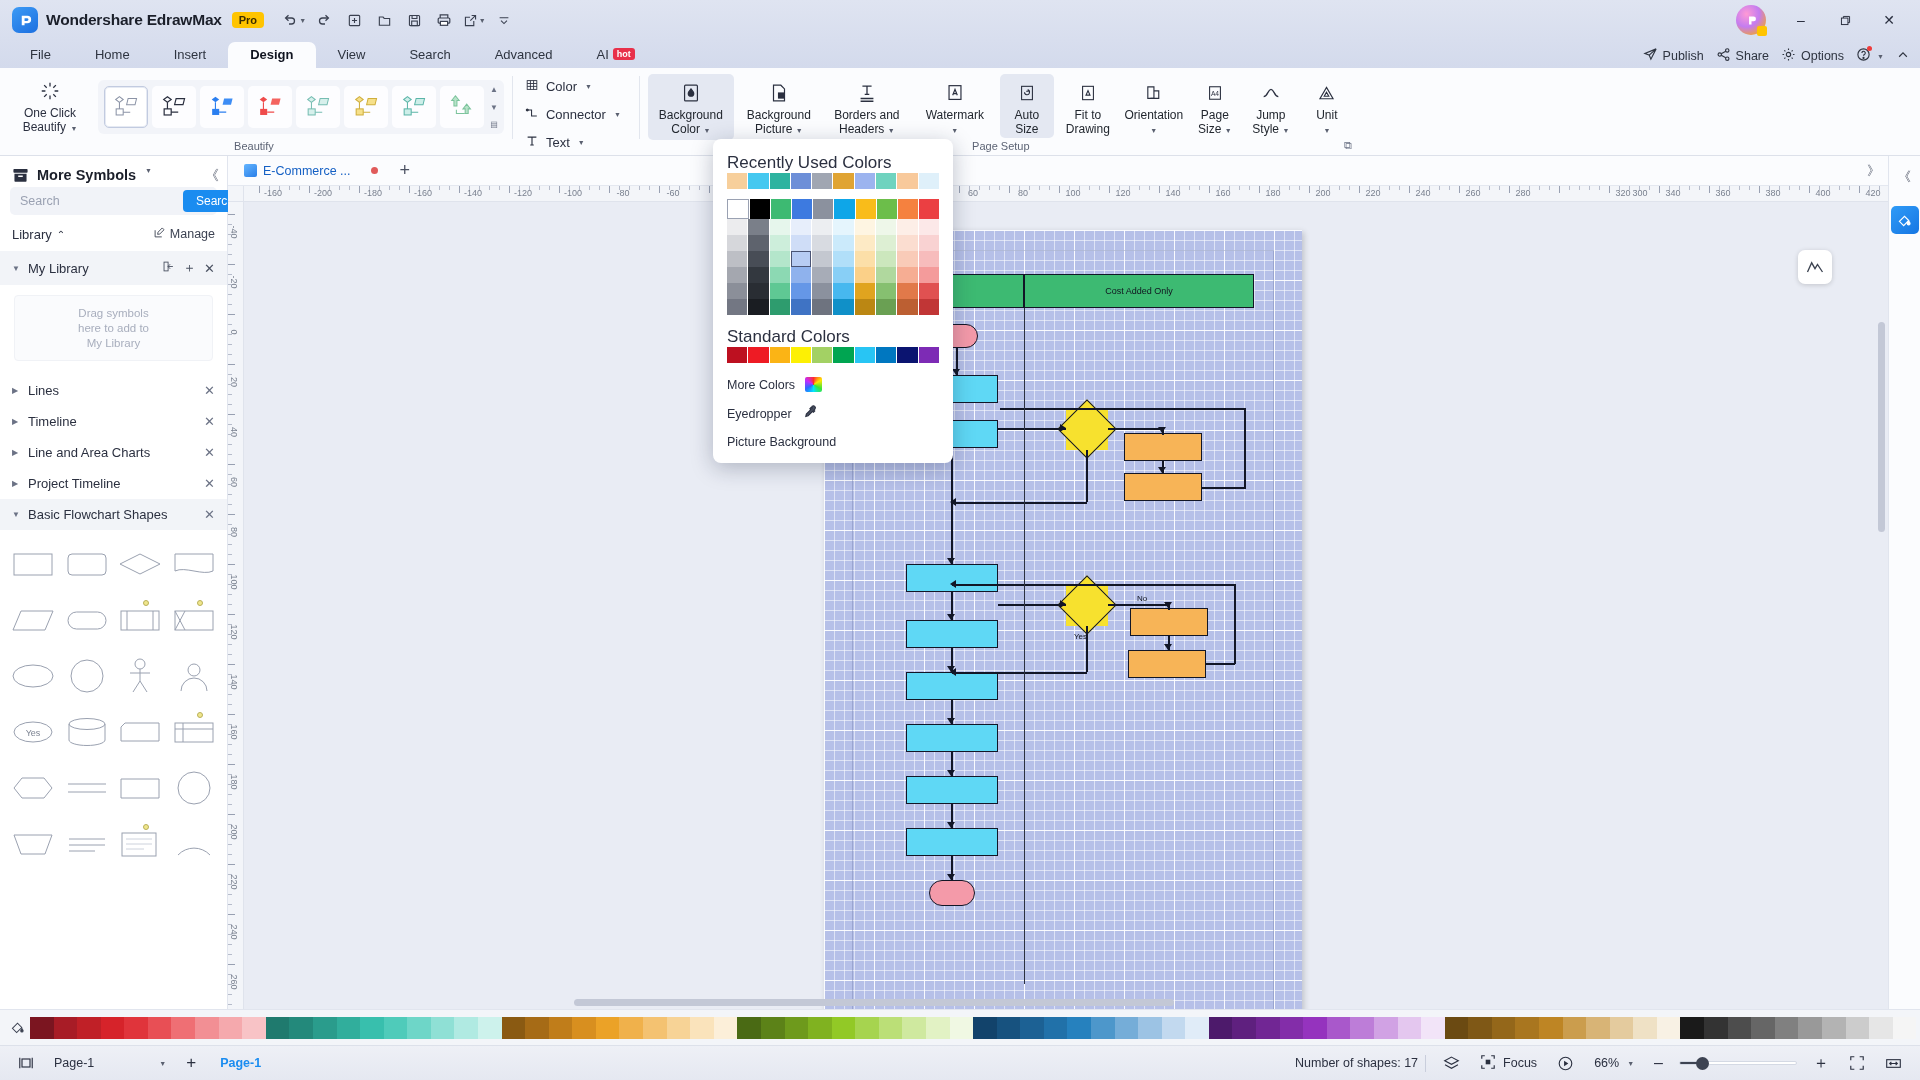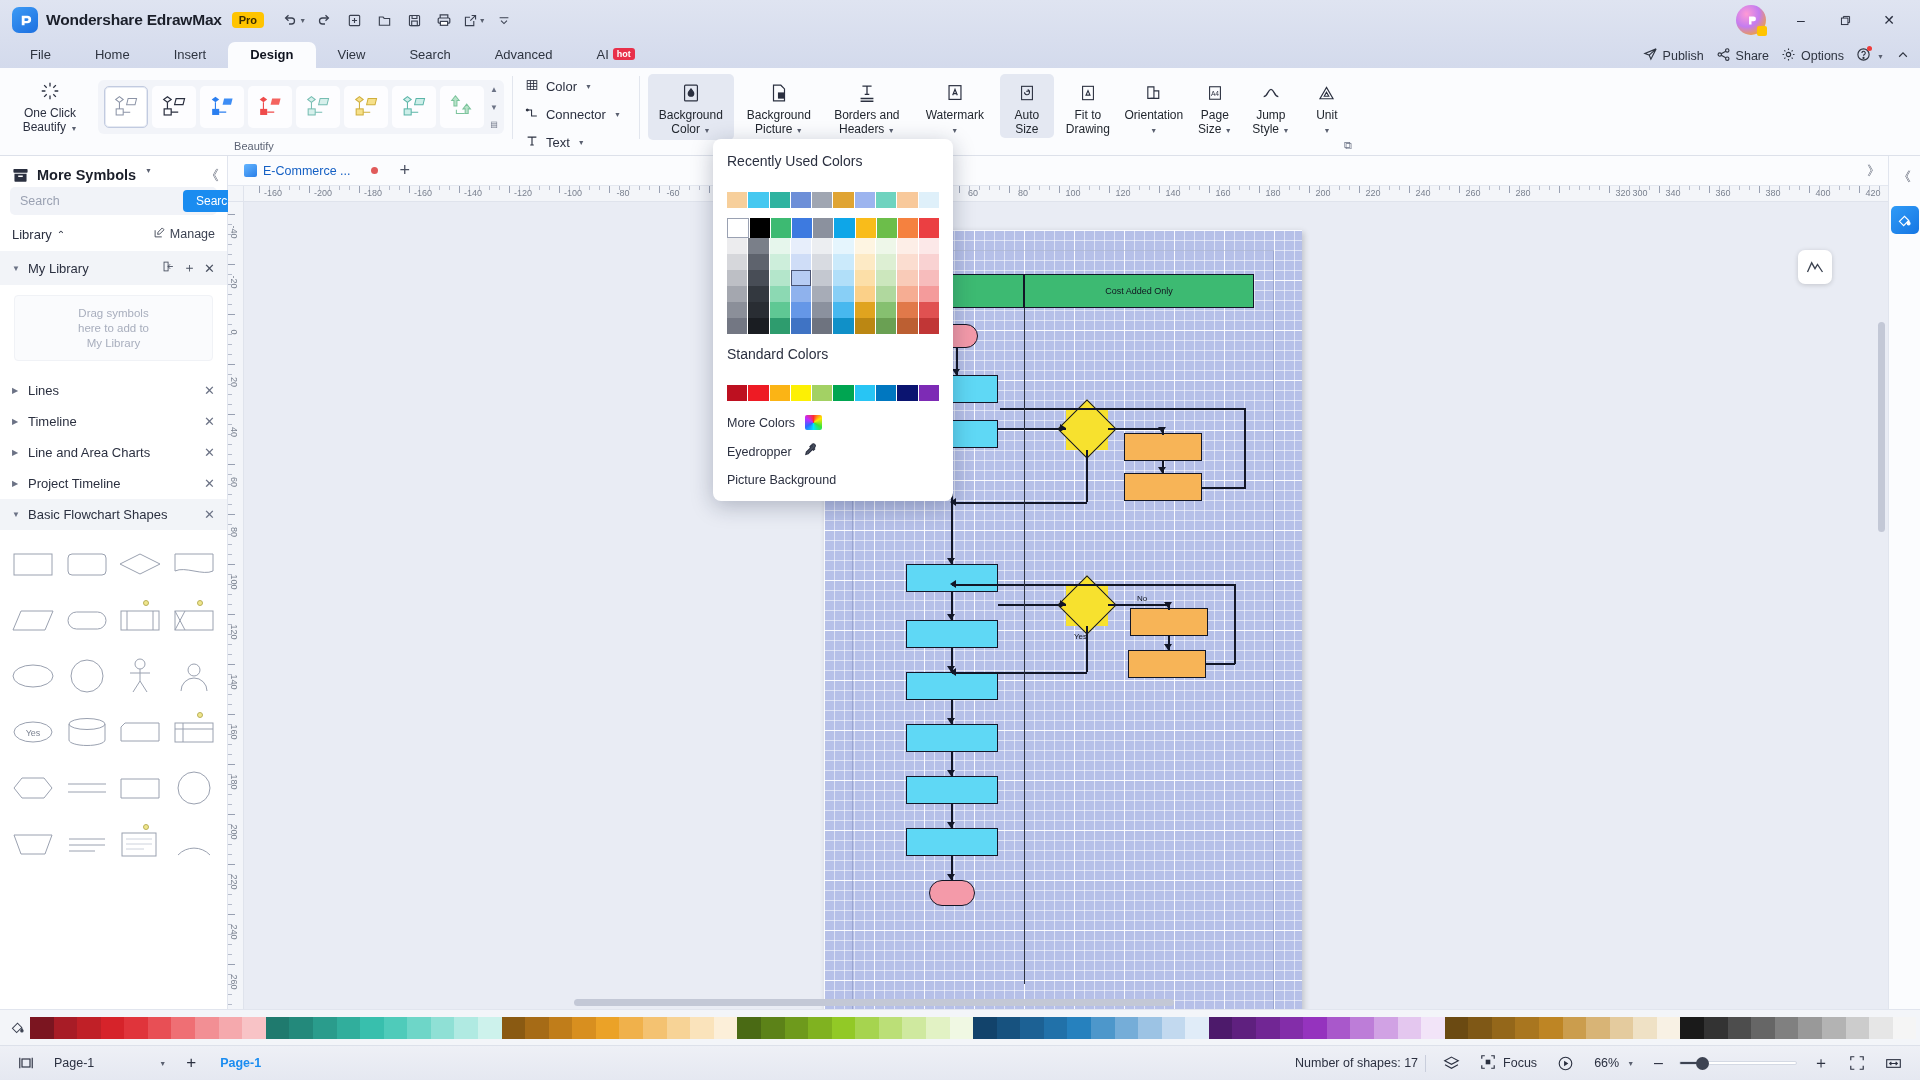--- a/index.html
+++ b/index.html
@@ -218,21 +218,21 @@
     position:relative; margin:0 6px; border:1px solid #d4d9e4; }
   .zoomslider .fillz { position:absolute; left:0; top:0; bottom:0; width:22px;
     background:#3d4352; border-radius:3px; }
   .zoomslider .knob { position:absolute; left:16px; top:-5px; width:13px; height:13px;
     border-radius:50%; background:#3d4352; }
 
   
   .dropdown { position:absolute; left:713px; top:139px; width:240px; background:#fff;
     border-radius:8px; box-shadow:0 5px 22px rgba(20,28,60,.27); padding:10px 0 8px;
     z-index:60; }
-  .dd-title { font-size:14px; color:#2b3040; padding:4px 14px 23px; }
+  .dd-title { font-size:17px; color:#2b3040; padding:4px 14px 0; }
   .dd-strip { display:flex; padding:0 14px; gap:1px; }
   .dd-strip .c { flex:1; height:16px; }
   .dd-grid { padding:10px 14px 0; }
   .dd-grid .row { display:flex; gap:1px; }
   .dd-grid .c { flex:1; height:16px; }
   .dd-grid .row.top .c { height:20px; }
   .dd-grid .c.white { border:1px solid #9aa1b2; }
   .dd-grid .c.selc { outline:1.6px solid #4a5474; outline-offset:-1px; }
   .dd-item { display:flex; align-items:center; gap:10px; padding:6px 14px;
     font-size:12.5px; color:#2b3040; }
@@ -567,20 +567,21 @@
       <div class="bigbtn narrow">
         <span class="bico">
             <svg width="21" height="21" viewBox="0 0 24 24" fill="none" stroke="#2b3040" stroke-width="1.3">
               <path d="M12 5l7.5 13h-15z"></path>
               <path d="M12 10.5l2.6 4.6H9.4z"></path>
             </svg>
           </span>
         <span class="blbl"><span>Unit</span><br><span class="bcaret">▼</span></span>
         </div>
     </div>
+    <div class="rgroup-label">Page Setup</div>
     <div class="ribbon-expand">⧉</div>
   </div>
 </div>
 
 <div class="workarea">
 
   <div class="leftpanel">
     <div class="lp-head">
       <span><svg width="17" height="17" viewBox="0 0 18 18" fill="#2b3040">
             <rect x="1.5" y="2" width="15" height="4" rx=".8"></rect>

